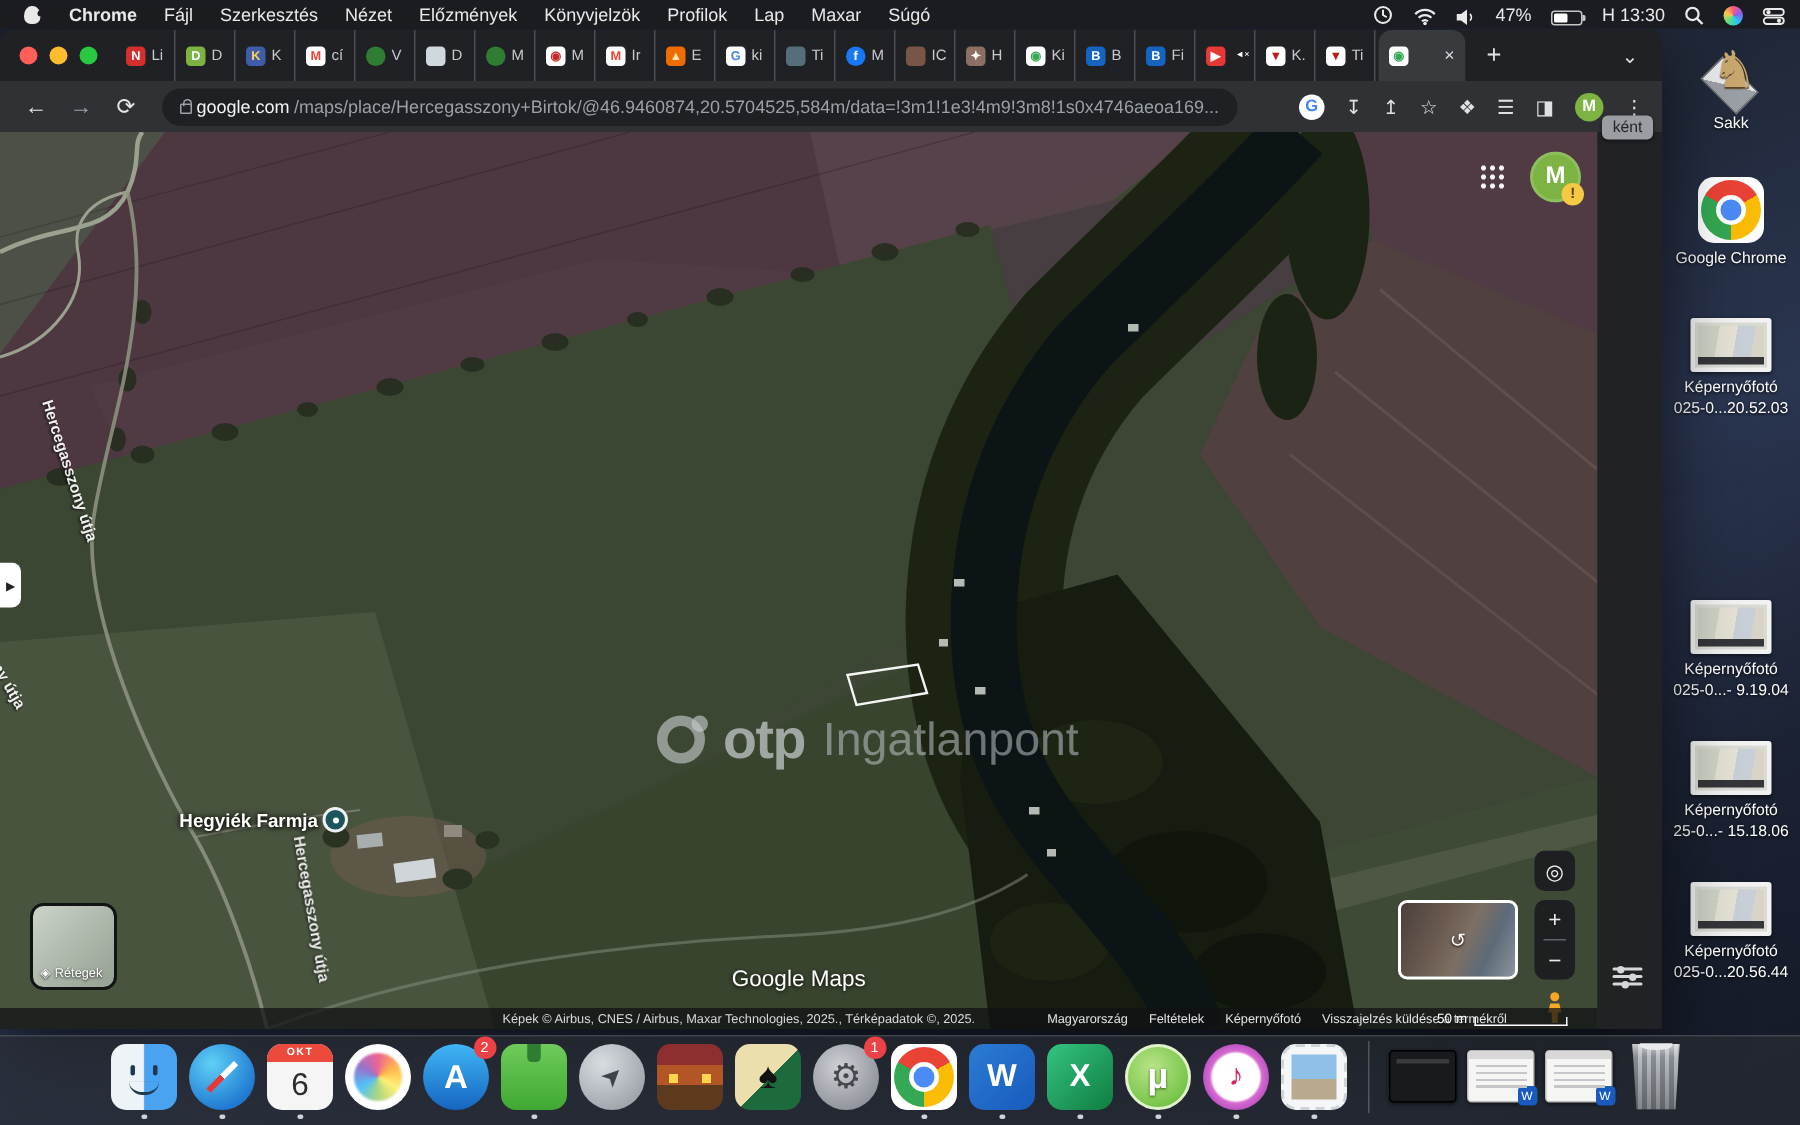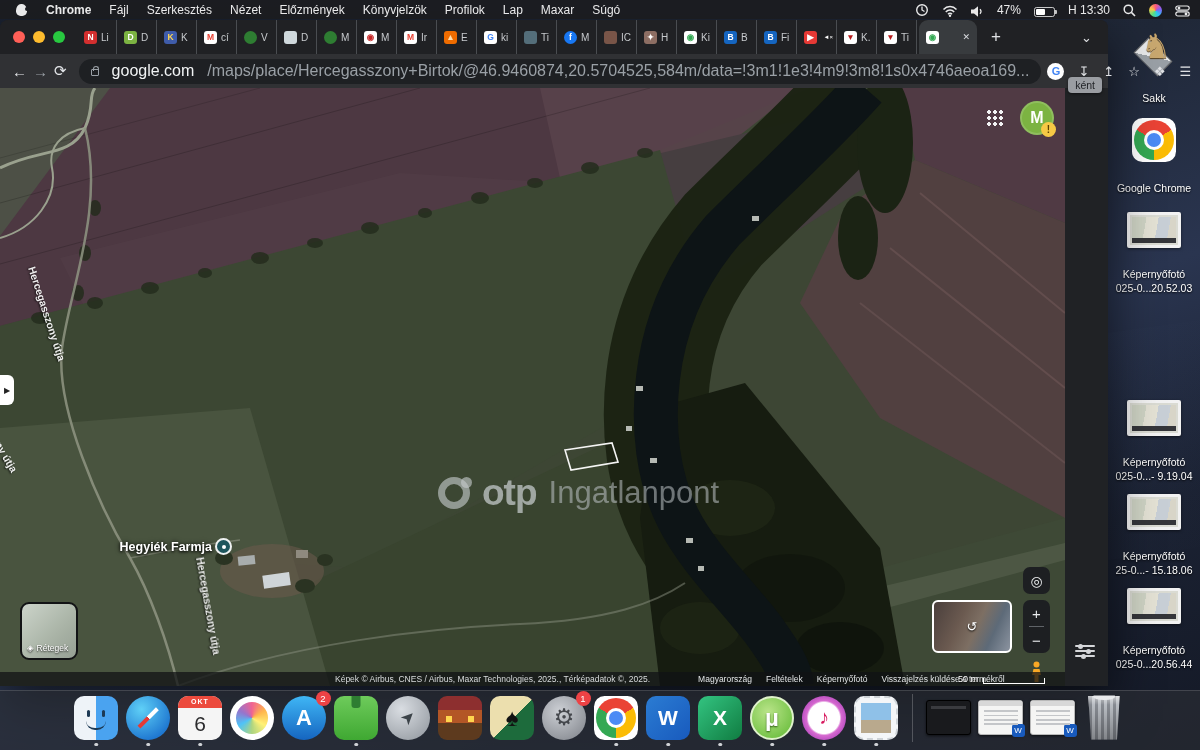--- a/index.html
+++ b/index.html
@@ -51,21 +51,21 @@
   .newtab-btn { width:26px; height:26px; color:#dfe1e4; font-size:17px; display:flex; align-items:center;
     justify-content:center; border-radius:50%; margin-left:6px; }
   .tab-chevron { margin-left:auto; margin-right:16px; color:#dfe1e4; font-size:13px; }
 
   
   .toolbar { position:absolute; top:34px; left:0; right:0; height:34px; background:#303134;
     display:flex; align-items:center; padding:0 12px; gap:6px; }
   .nav-ic { color:#e4e6e9; font-size:15px; width:24px; text-align:center; }
   .nav-ic.dim { color:#9aa0a6; }
   .urlbar { height:25px; flex:0 0 700px; background:#1e2023; border-radius:13px; display:flex;
-    align-items:center; padding:0 12px; gap:13px; color:#e8eaed; font-size:16px; margin-left:6px; }
+    align-items:center; padding:0 12px; gap:3px; color:#e8eaed; font-size:12px; margin-left:6px; }
   .lock-ic { width:8px; height:7px; border:1.2px solid #9aa0a6; border-radius:1px; position:relative; margin-top:3px; }
   .lock-ic:before { content:''; position:absolute; top:-4px; left:1px; width:4px; height:4px;
     border:1.2px solid #9aa0a6; border-bottom:none; border-radius:3px 3px 0 0; }
   .url-host { color:#f1f3f4; }
   .url-path { color:#9aa0a6; white-space:nowrap; overflow:hidden; }
   .tb-right { margin-left:auto; display:flex; align-items:center; gap:14px; color:#dfe1e4; font-size:13px; }
   .g-circle { width:17px; height:17px; background:#fff; border-radius:50%; color:#4285f4; font-weight:bold;
     font-size:11px; display:flex; align-items:center; justify-content:center; }
   .avatar-sm { width:19px; height:19px; border-radius:50%; background:#7cb342; color:#fff; font-size:11px;
     font-weight:bold; display:flex; align-items:center; justify-content:center; }
@@ -132,21 +132,21 @@
     z-index:6; }
   .zoom-pill { position:absolute; left:1023px; top:512px; width:27px; height:53px; border-radius:7px;
     background:#1d1f22; color:#e8eaed; display:flex; flex-direction:column; align-items:center; z-index:6; }
   .zoom-pill .zbtn { height:26px; display:flex; align-items:center; justify-content:center; font-size:15px; width:100%; }
   .zoom-pill .zdiv { width:15px; height:1px; background:#5f6368; }
   .pegman { position:absolute; left:1029px; top:573px; width:15px; height:22px; z-index:6; }
 
   
   .desk-icons { position:absolute; left:1108px; top:0; width:92px; height:690px; z-index:10; }
   .dicon { position:absolute; left:0; width:92px; display:flex; flex-direction:column; align-items:center; }
-  .dicon .dlabel { margin-top:20px; color:#fff; font-size:10.5px; line-height:1.3; text-align:center;
+  .dicon .dlabel { margin-top:4px; color:#fff; font-size:10.5px; line-height:1.3; text-align:center;
     text-shadow:0 1px 2px rgba(0,0,0,.9); }
   .chess-wrap { position:relative; width:52px; height:42px; }
   .chess-board { position:absolute; left:8px; top:10px; width:34px; height:34px; transform:rotate(45deg) scaleY(.62);
     background:linear-gradient(135deg,#e8e9ea 0 50%,#9aa0a6 50%); border:1px solid #777; }
   .chess-knight { position:absolute; left:13px; top:-4px; font-size:34px; color:#c9a86f;
     text-shadow:0 1px 1px #5a4322; }
   .chrome-ball { width:44px; height:44px; border-radius:24%; background:#fff; display:flex; align-items:center;
     justify-content:center; }
   .chrome-disc { width:40px; height:40px; border-radius:50%;
     background:conic-gradient(from -60deg,#ea4335 0 120deg,#fbbc05 120deg 240deg,#34a853 240deg 360deg);
@@ -532,20 +532,21 @@
       <div class="zoom-pill">
         <div class="zbtn">+</div>
         <div class="zdiv"></div>
         <div class="zbtn">−</div>
       </div>
       <svg class="pegman" viewBox="0 0 15 22">
         <circle cx="7.5" cy="3.5" r="3" fill="#f9a825"></circle>
         <path d="M4.5 8 L10.5 8 L12 14 L9.5 14 L9.5 21 L5.5 21 L5.5 14 L3 14 Z" fill="#f9a825"></path>
       </svg>
 
+      <div class="gm-brand">Google Maps</div>
       <div class="attrib">
         <span>Képek © Airbus, CNES / Airbus, Maxar Technologies, 2025., Térképadatok ©, 2025.</span>
         <span id="attr-links" style="display:flex; gap:14px;margin-left:48px;">
             <span class="link">Magyarország</span>
             <span class="link">Feltételek</span>
             <span class="link">Képernyőfotó</span>
             <span class="link">Visszajelzés küldése a termékről</span>
           </span>
       </div>
       <div class="scalebox">

